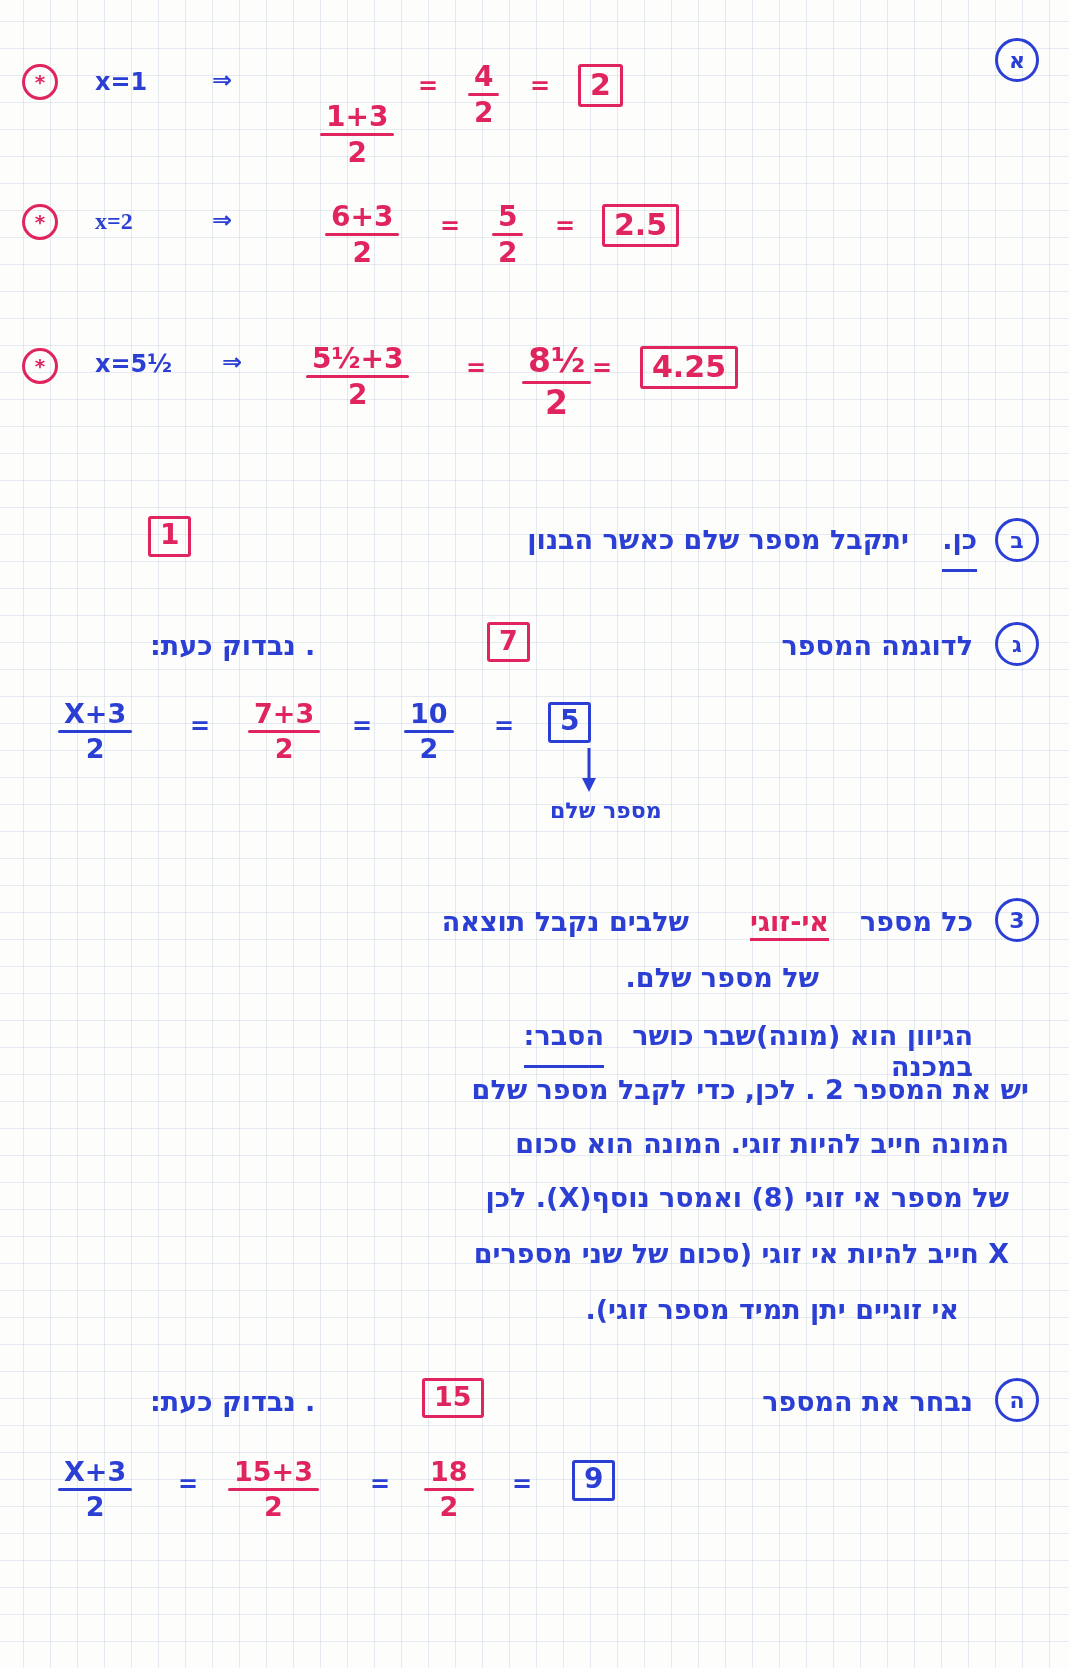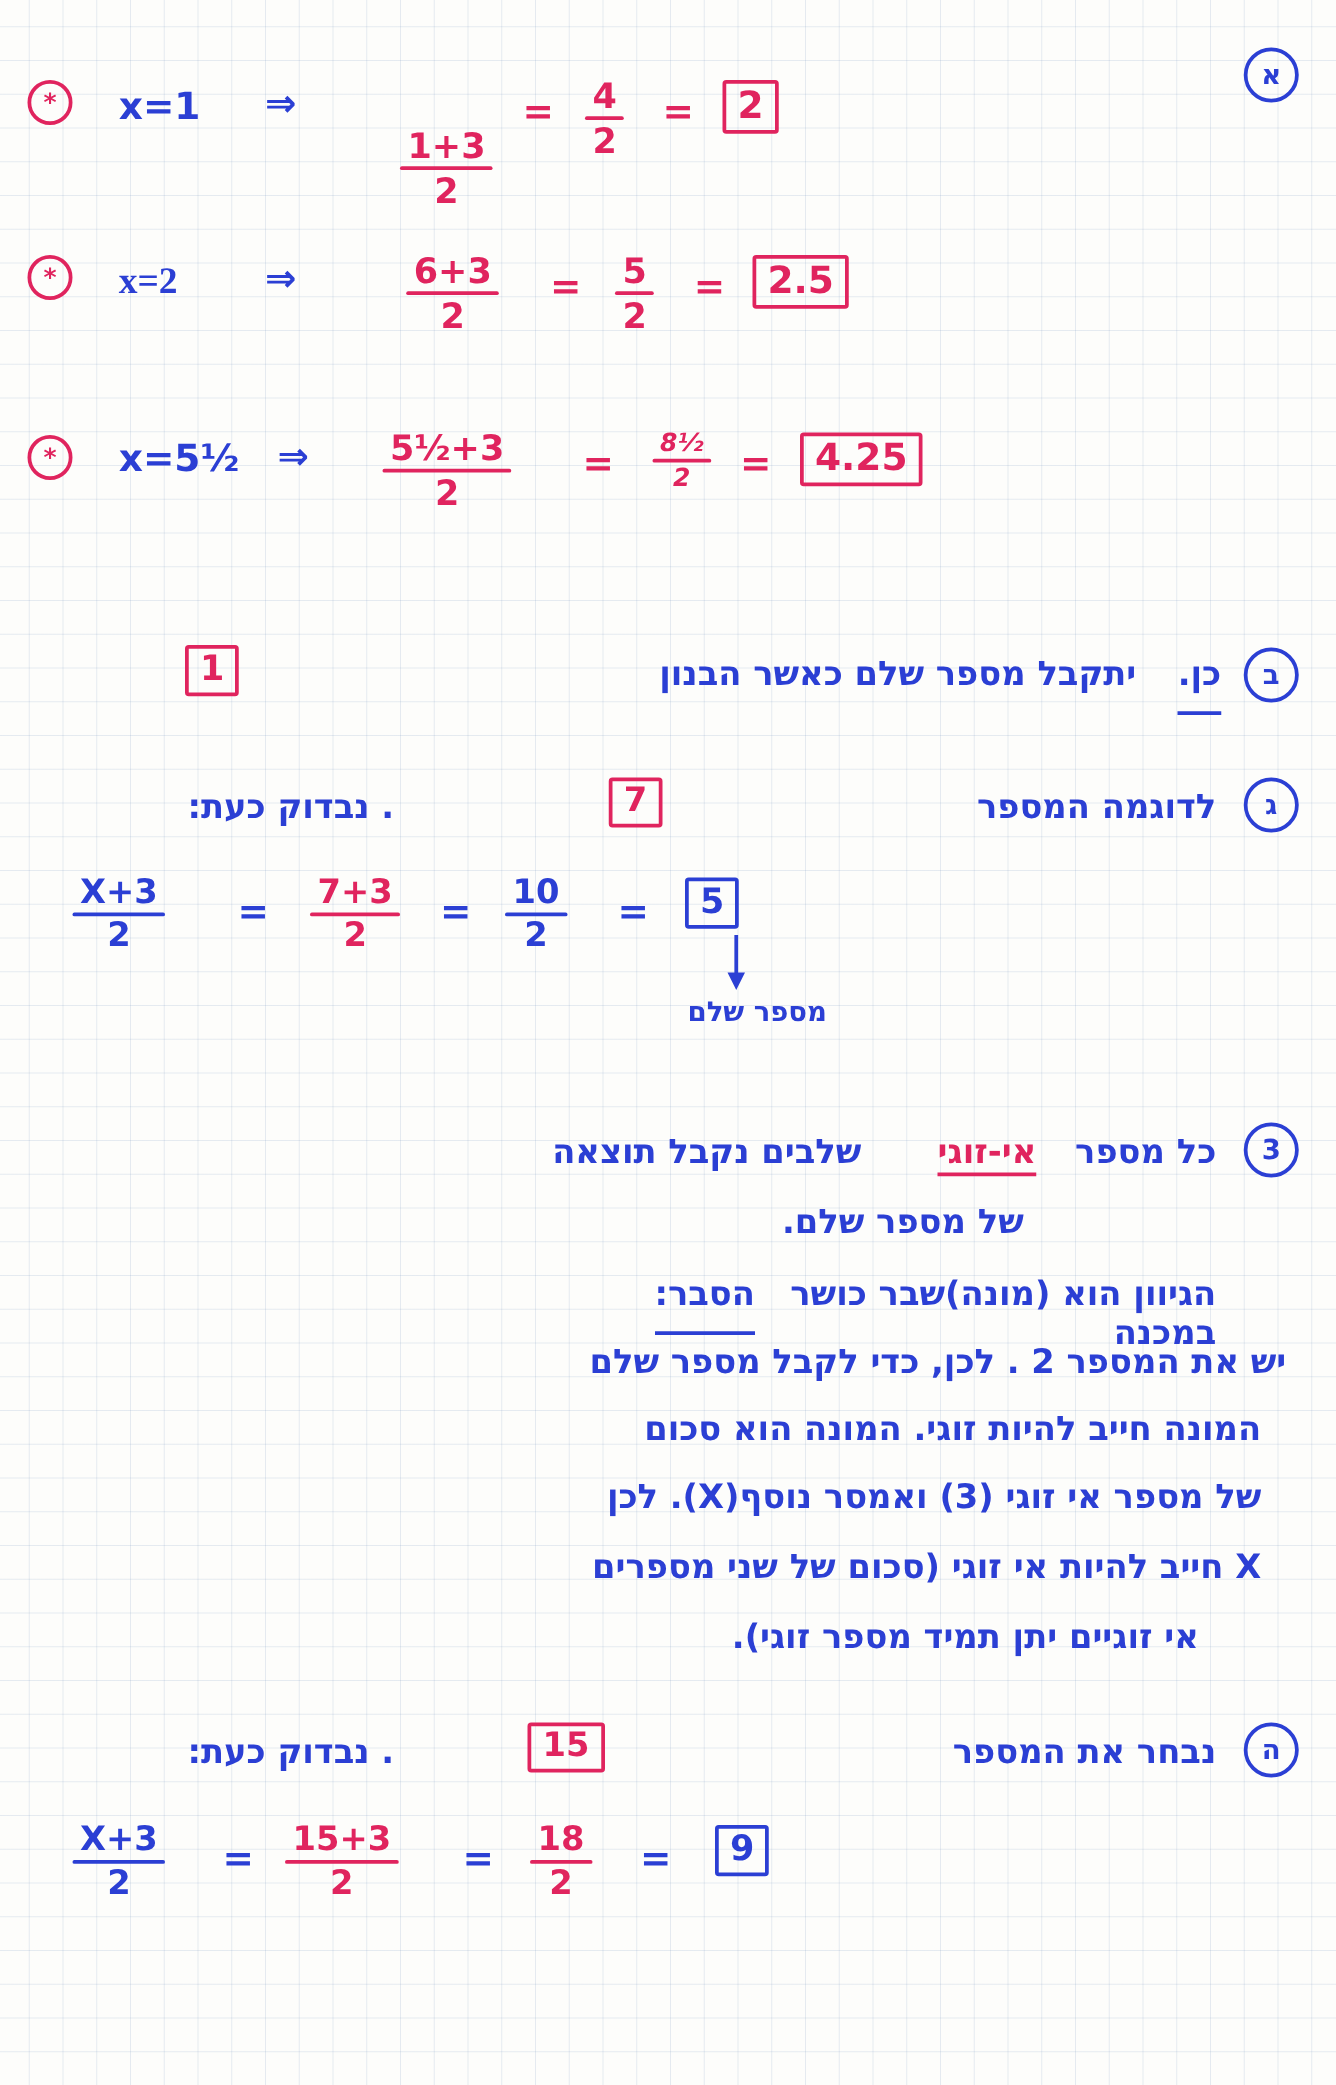--- a/index.html
+++ b/index.html
@@ -39,21 +39,21 @@
     width:30px;height:30px;border:3px solid #e0245e;border-radius:50%;
     color:#e0245e;font-size:20px;line-height:1;font-weight:700;
   }
   .circ{
     display:inline-flex;align-items:center;justify-content:center;
     width:38px;height:38px;border:3px solid #2b3fd4;border-radius:50%;
     color:#2b3fd4;font-size:22px;font-weight:700;
   }
   .uline{border-bottom:3px solid currentColor;padding-bottom:14px;}
   .uline-red{border-bottom:3px solid #e0245e;padding-bottom:1px;}
-  .big{font-size:30px;text-align:right;}
+  .big{font-size:24px;text-align:right;}
   .med{font-size:27px;}
   .sm{font-size:22px;}
 </style>
 </head>
 <body>
 
 <div class="paper"></div>
 
 <div class="ink circ hand" style="right:30px;top:38px;position:absolute;">א</div>
 
@@ -113,21 +113,21 @@
 <div class="ink hand big" style="left:95px;top:350px;">x=5½</div>
 <div class="ink hand big" style="left:222px;top:348px;">⇒</div>
 <div class="red hand" style="position:absolute;left:306px;top:344px;font-size:28px;">
   <span class="frac">
     <span class="num">5½+3</span>
     <span class="bar"></span>
     <span class="den">2</span>
   </span>
 </div>
 <div class="red hand big" style="position:absolute;left:466px;top:354px;">=</div>
-<div class="red hand" style="position:absolute;left:522px;top:344px;font-size:20px;font-style:italic;">
+<div class="red hand" style="position:absolute;left:522px;top:344px;font-size:33px;">
   <span class="frac">
     <span class="num">8½</span>
     <span class="bar"></span>
     <span class="den">2</span>
   </span>
 </div>
 <div class="red hand big" style="position:absolute;left:592px;top:354px;">=</div>
 <div class="ink hand" style="position:absolute;left:640px;top:346px;font-size:30px;">
   <span class="boxed red">4.25</span>
 </div>
@@ -189,21 +189,21 @@
 </div>
 <div class="ink hand heb med" style="position:absolute;right:380px;top:906px;">שלבים נקבל תוצאה</div>
 <div class="ink hand heb med" style="position:absolute;right:250px;top:962px;">של מספר שלם.</div>
 
 <div class="ink hand heb med" style="position:absolute;right:465px;top:1020px;">
   <span class="uline">הסבר:</span>
 </div>
 <div class="ink hand heb med" style="position:absolute;right:96px;top:1020px;width:370px;text-align:right;">הגיוון הוא (מונה)שבר כושר במכנה</div>
 <div class="ink hand heb med" style="position:absolute;right:40px;top:1074px;width:740px;text-align:right;">יש את המספר 2 . לכן, כדי לקבל מספר שלם</div>
 <div class="ink hand heb med" style="position:absolute;right:60px;top:1128px;width:720px;text-align:right;">המונה חייב להיות זוגי. המונה הוא סכום</div>
-<div class="ink hand heb med" style="position:absolute;right:60px;top:1182px;width:720px;text-align:right;">של מספר אי זוגי (3) ואמסר נוסף(X). לכן</div>
+<div class="ink hand heb med" style="position:absolute;right:60px;top:1182px;width:720px;text-align:right;">של מספר אי זוגי (8) ואמסר נוסף(X). לכן</div>
 <div class="ink hand heb med" style="position:absolute;right:60px;top:1238px;width:720px;text-align:right;">X חייב להיות אי זוגי (סכום של שני מספרים</div>
 <div class="ink hand heb med" style="position:absolute;right:110px;top:1294px;width:620px;text-align:right;">אי זוגיים יתן תמיד מספר זוגי).</div>
 
 <div class="ink circ hand" style="position:absolute;right:30px;top:1378px;">ה</div>
 <div class="ink hand heb med" style="position:absolute;right:96px;top:1386px;">נבחר את המספר</div>
 <div class="hand" style="position:absolute;left:422px;top:1378px;font-size:27px;color:#e0245e;">
   <span class="boxed">15</span>
 </div>
 <div class="ink hand heb med" style="position:absolute;left:150px;top:1386px;">. נבדוק כעת:</div>
 

